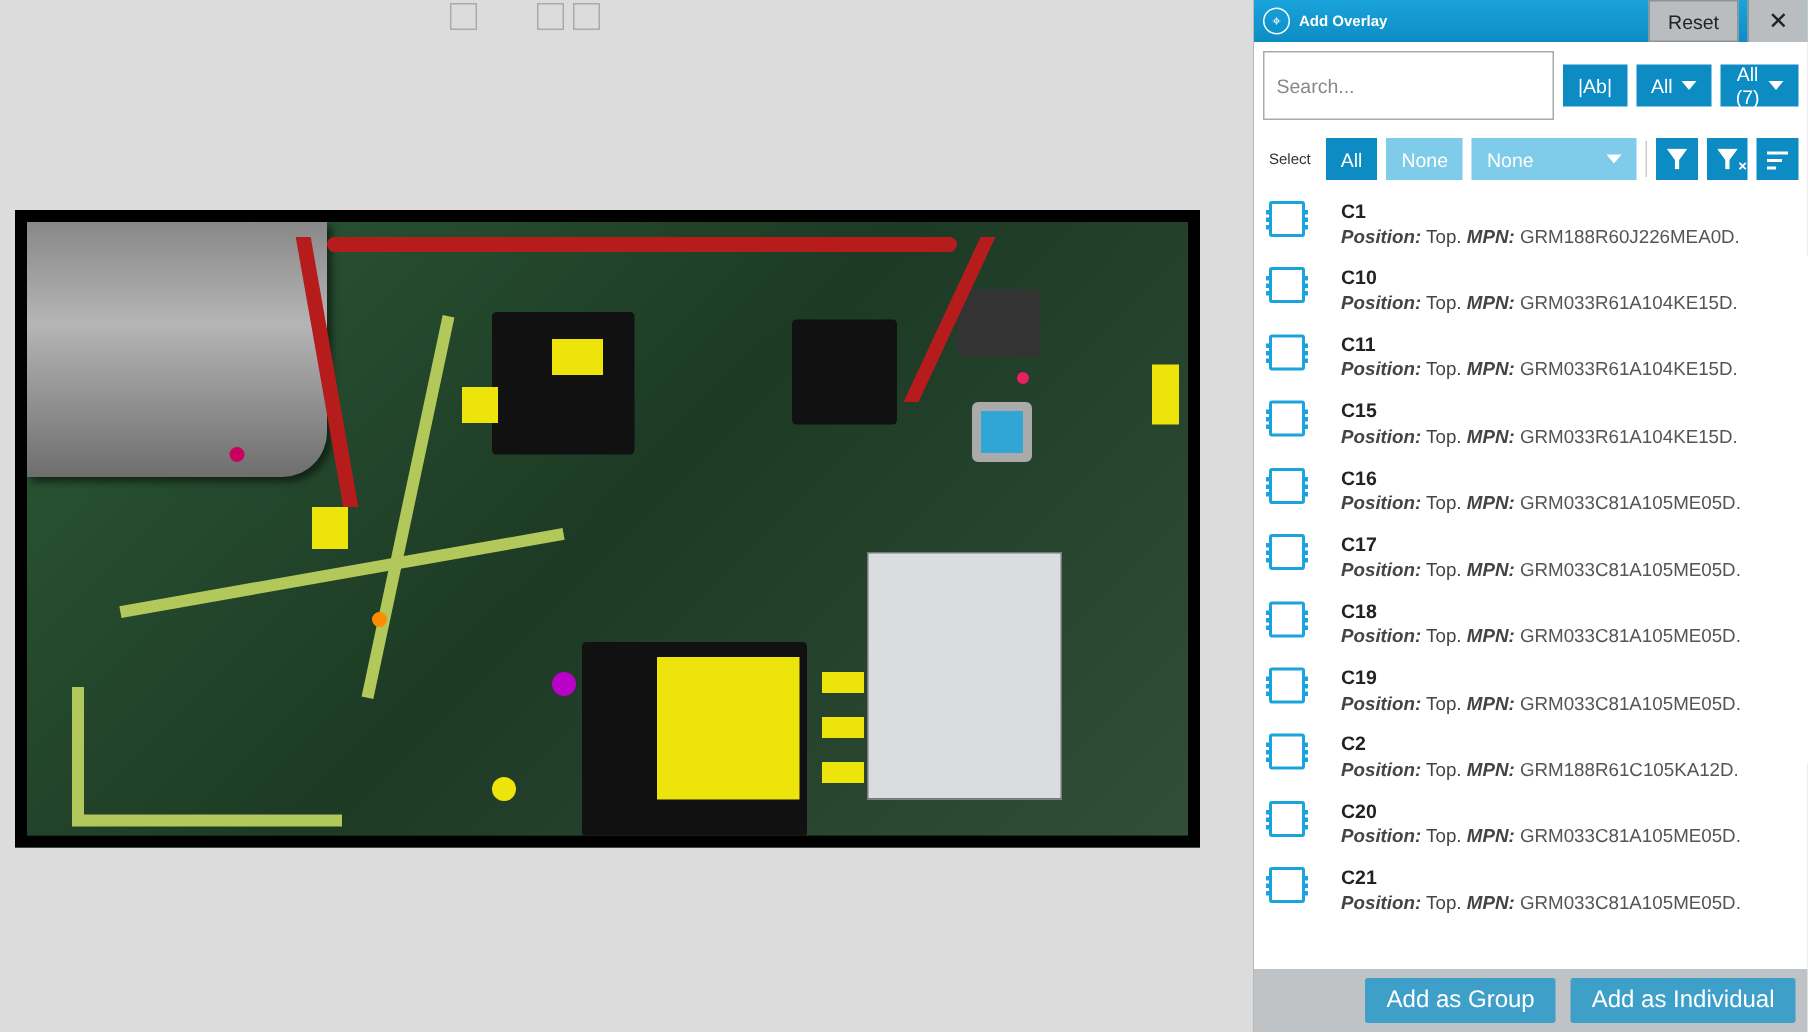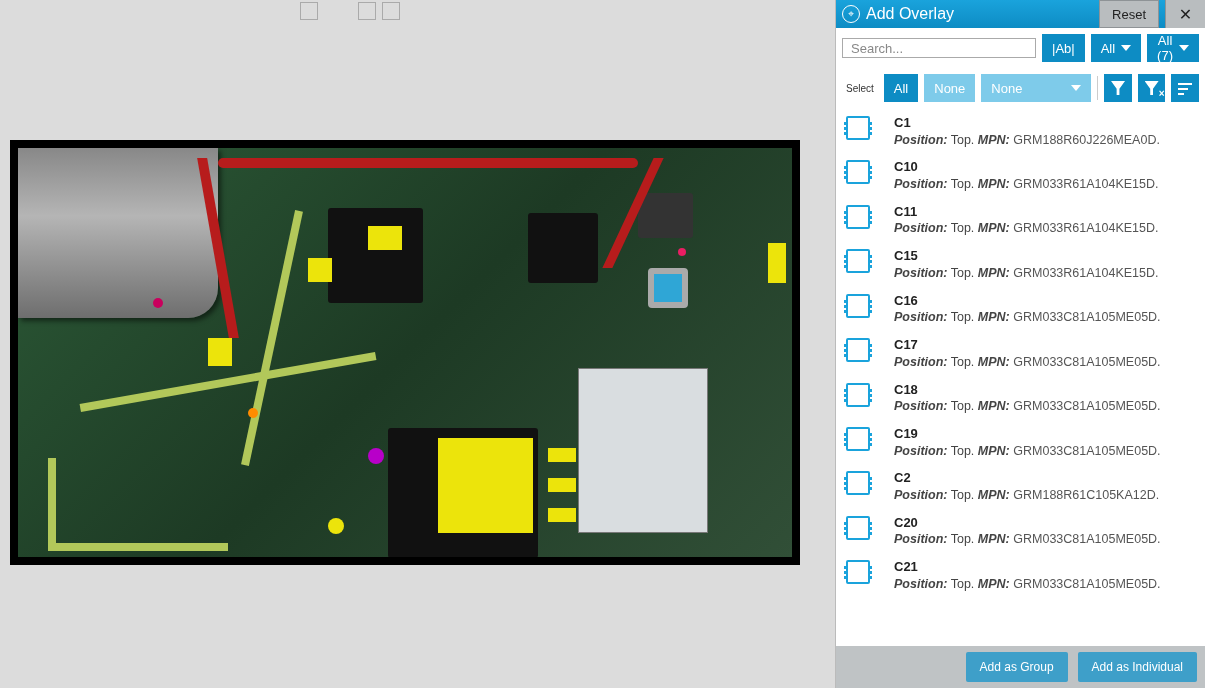--- a/index.html
+++ b/index.html
@@ -40,41 +40,41 @@
   .right-pane {
     width: 370px; height: 100%; display: flex; flex-direction: column;
     background: #fff; border-left: 1px solid #bbb;
   }
 
   .panel-header {
     display: flex; align-items: center; height: 28px;
     background: linear-gradient(#1aa3dc, #0d8cc4);
     color: #fff; padding-left: 6px; gap: 6px;
   }
-  .panel-header .title { flex: 1; font-size: 16px; font-weight: 400; }
+  .panel-header .title { flex: 1; font-size: 10px; font-weight: 700; }
   .hdr-btn {
     height: 28px; padding: 0 12px; background: #b9bdbf; color: #222;
     border: 1px solid #8e9396; font-size: 13px; display:flex; align-items:center;
     cursor: pointer;
   }
   .hdr-close {
     width: 40px; height: 28px; background: #b9bdbf; color:#222;
     border-left: 1px solid #8e9396; display:flex; align-items:center; justify-content:center;
     font-size: 16px; cursor:pointer;
   }
   .overlay-icon {
     width: 18px; height: 18px; border-radius: 50%; border:1.5px solid #fff;
     display:flex; align-items:center; justify-content:center; font-size:10px;
   }
 
   .filter-row1, .filter-row2 {
     display:flex; align-items:center; gap:6px; padding:6px; background:#fff;
   }
   .search {
-    flex:0 0 110px; height:20px; border:1px solid #aaa; padding:0 8px;
+    flex:0 0 110px; height:46px; border:1px solid #aaa; padding:0 8px;
     font-size:13px; color:#333;
   }
   .search::placeholder { color:#888; }
   .seg-btn {
     height:28px; padding:0 10px;
     background:#0d8cc4; color:#fff; font-size:13px; border:none;
     display:flex; align-items:center; gap:6px; cursor:pointer;
   }
   .seg-btn.wide { flex:1; justify-content:flex-end; }
   .caret-down {
@@ -120,21 +120,21 @@
   .row .meta { color:#444; white-space:nowrap; overflow:hidden; text-overflow:ellipsis; }
   .row .meta .k { font-weight:700; font-style:italic; }
   .row .meta .v { font-style:normal; }
   .row .meta .mpn { color:#555; }
 
   .footer {
     height:42px; background:#bfc3c5; display:flex; align-items:center;
     justify-content:flex-end; gap:10px; padding:0 8px;
   }
   .foot-btn {
-    height:30px; padding:0 14px; color:#fff; border:none; font-size:12px;
+    height:30px; padding:0 14px; color:#fff; border:none; font-size:16px;
     background:#3e9fc9; cursor:pointer; border-radius:2px;
   }
 
   .funnel {
     width:14px; height:14px; display:inline-block; position:relative;
   }
   .funnel::before {
     content:""; position:absolute; inset:0;
     clip-path: polygon(0 0, 100% 0, 60% 55%, 60% 100%, 40% 100%, 40% 55%);
     background:#fff;

